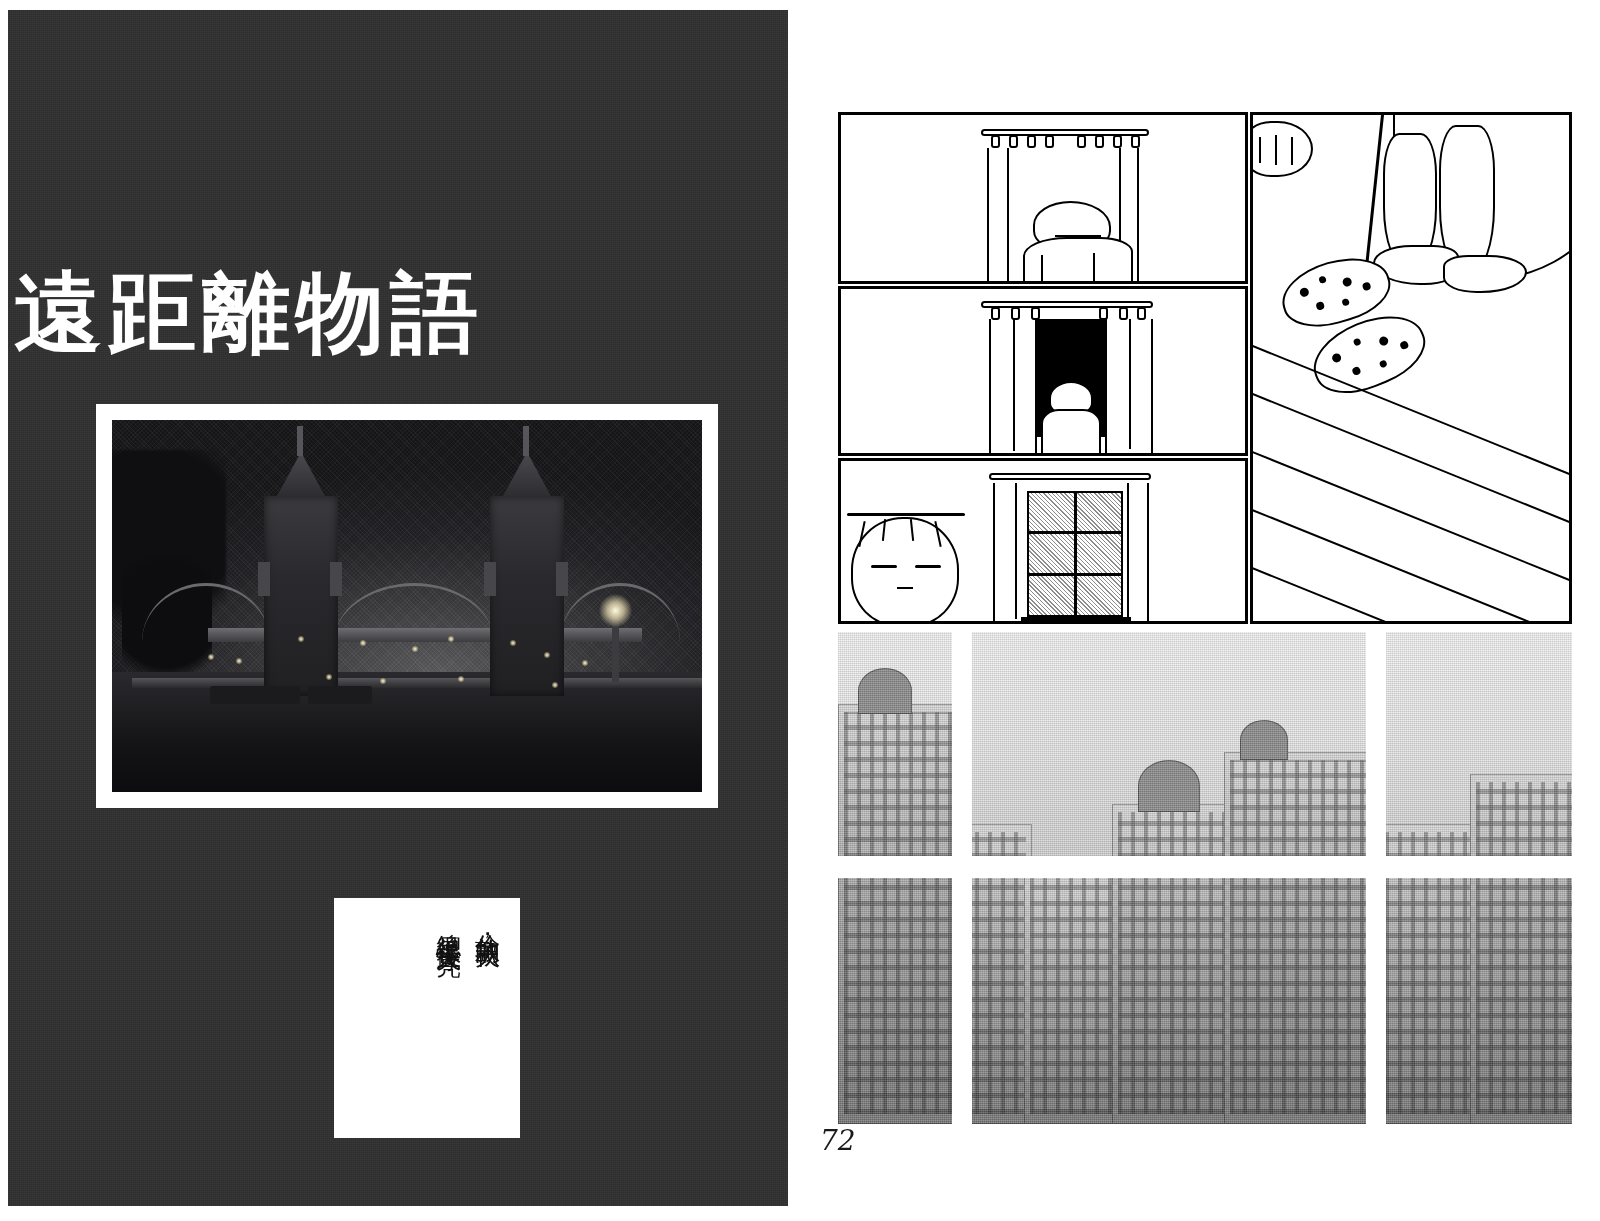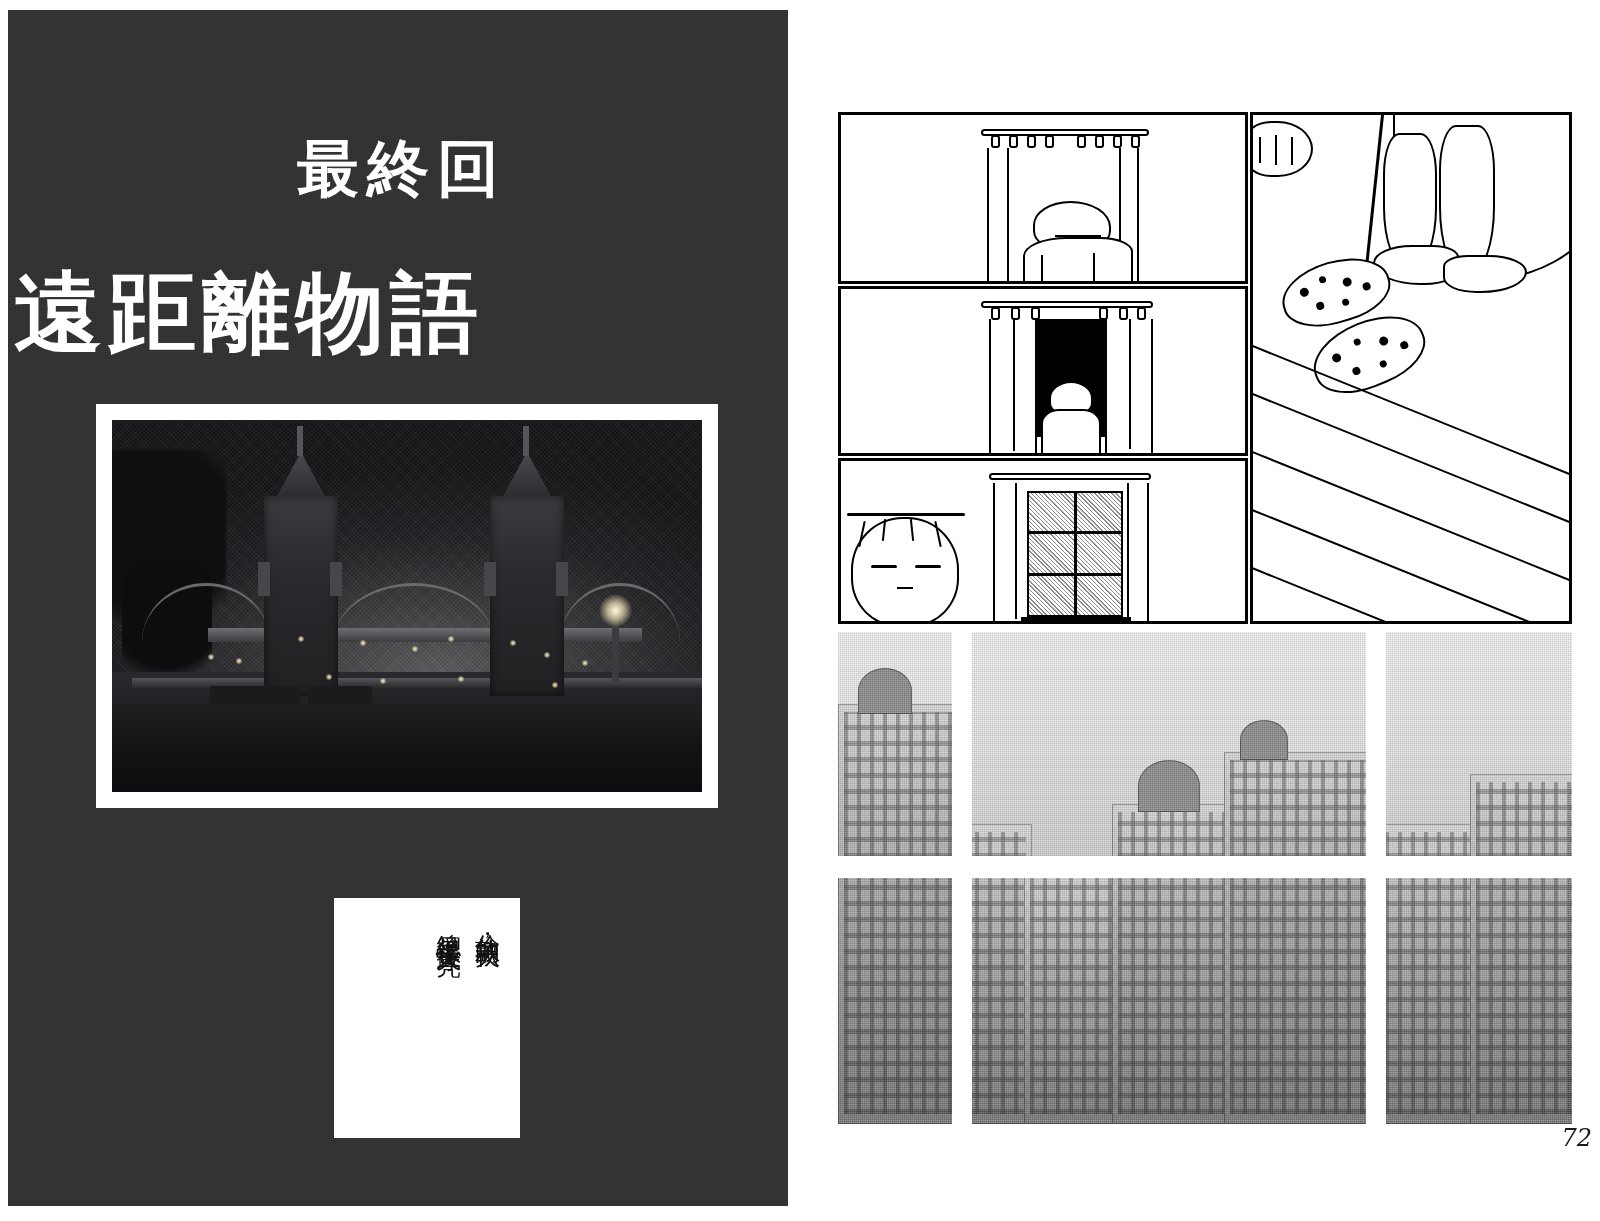--- a/index.html
+++ b/index.html
@@ -371,24 +371,24 @@
   }
   
   .frame-bar { position: absolute; background: #ffffff; }
 
   
   .page-number {
     position: absolute;
     left: 820px;
     top: 1124px;
     width: 772px;
-    text-align: right;
+    text-align: left;
     font-family: "DejaVu Serif", serif;
     font-style: italic;
-    font-size: 24px;
+    font-size: 28px;
     color: #1a1a1a;
   }
 
   
   .watermark {
     position: absolute;
     left: 6px;
     bottom: 6px;
     padding: 3px 8px 4px 8px;
     background: #f2f2ee;
@@ -407,21 +407,20 @@
     transform: translateY(3px);
   }
 </style>
 </head>
 <body>
 
 <div id="page">
 
   <div class="left-page">
 
-    <div class="chapter-label">最終回</div>
 
     <div class="chapter-title">遠距離物語</div>
 
     <div class="photo-frame">
       <div class="photo-inner">
         <div class="sky"></div>
         <div class="sky-grain"></div>
 
         <div class="tree"></div>
         <div class="tree2"></div>

